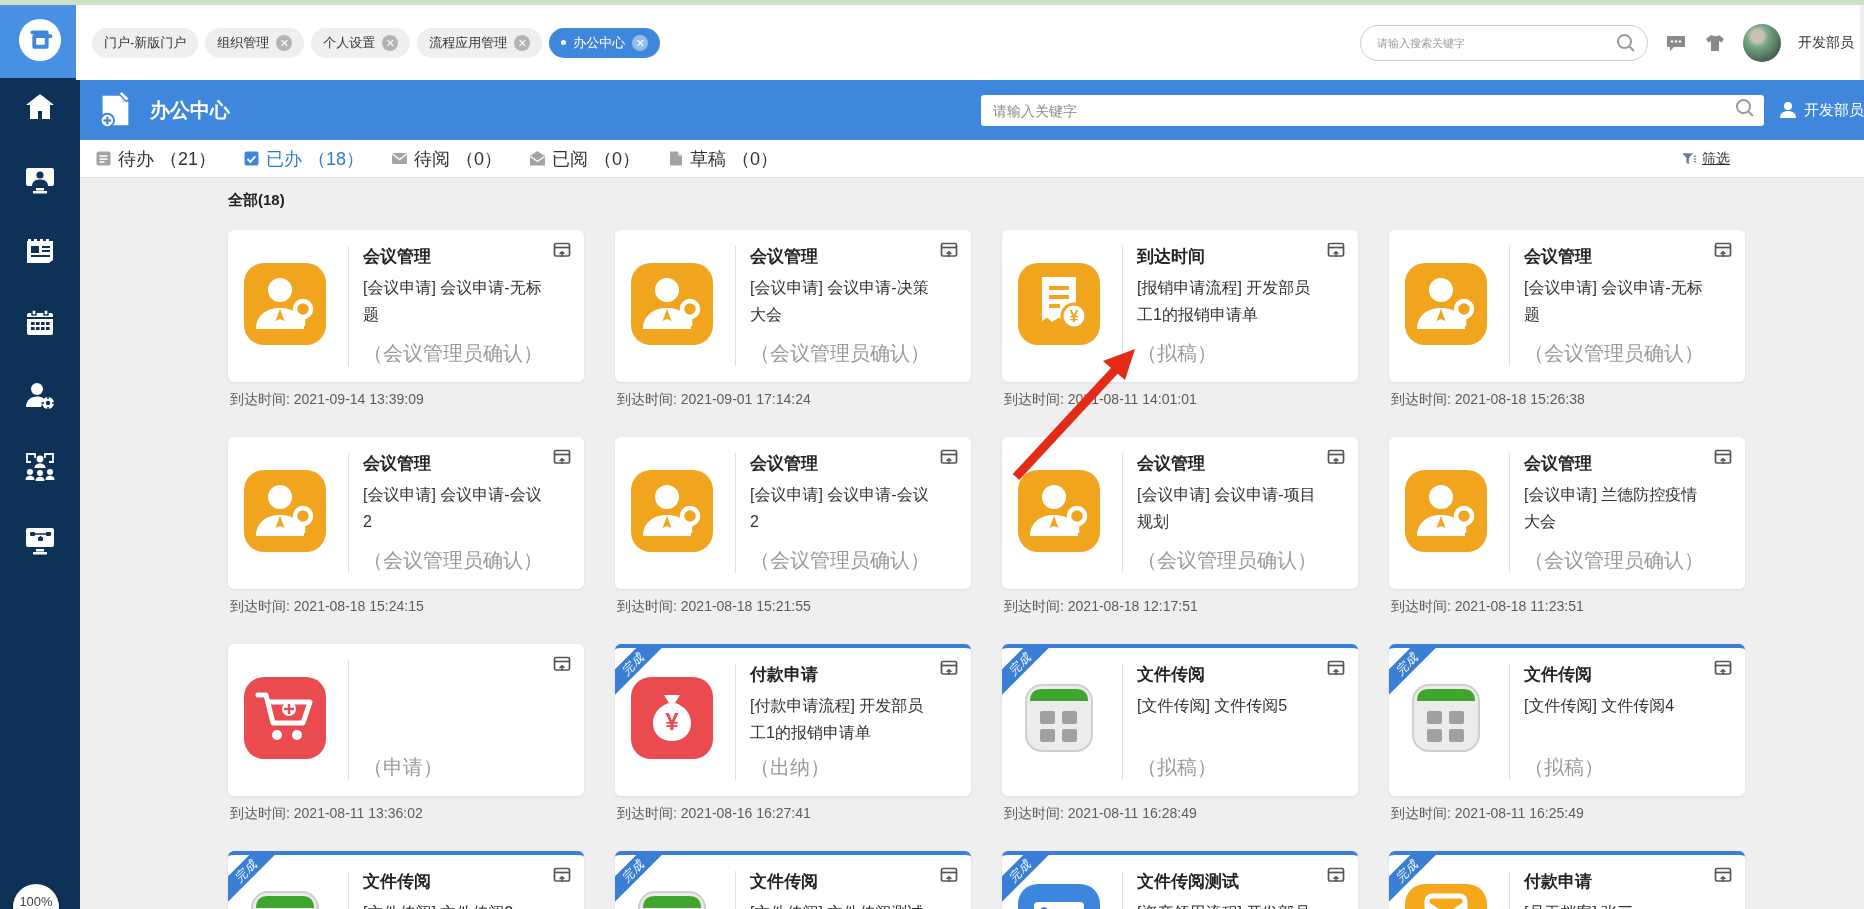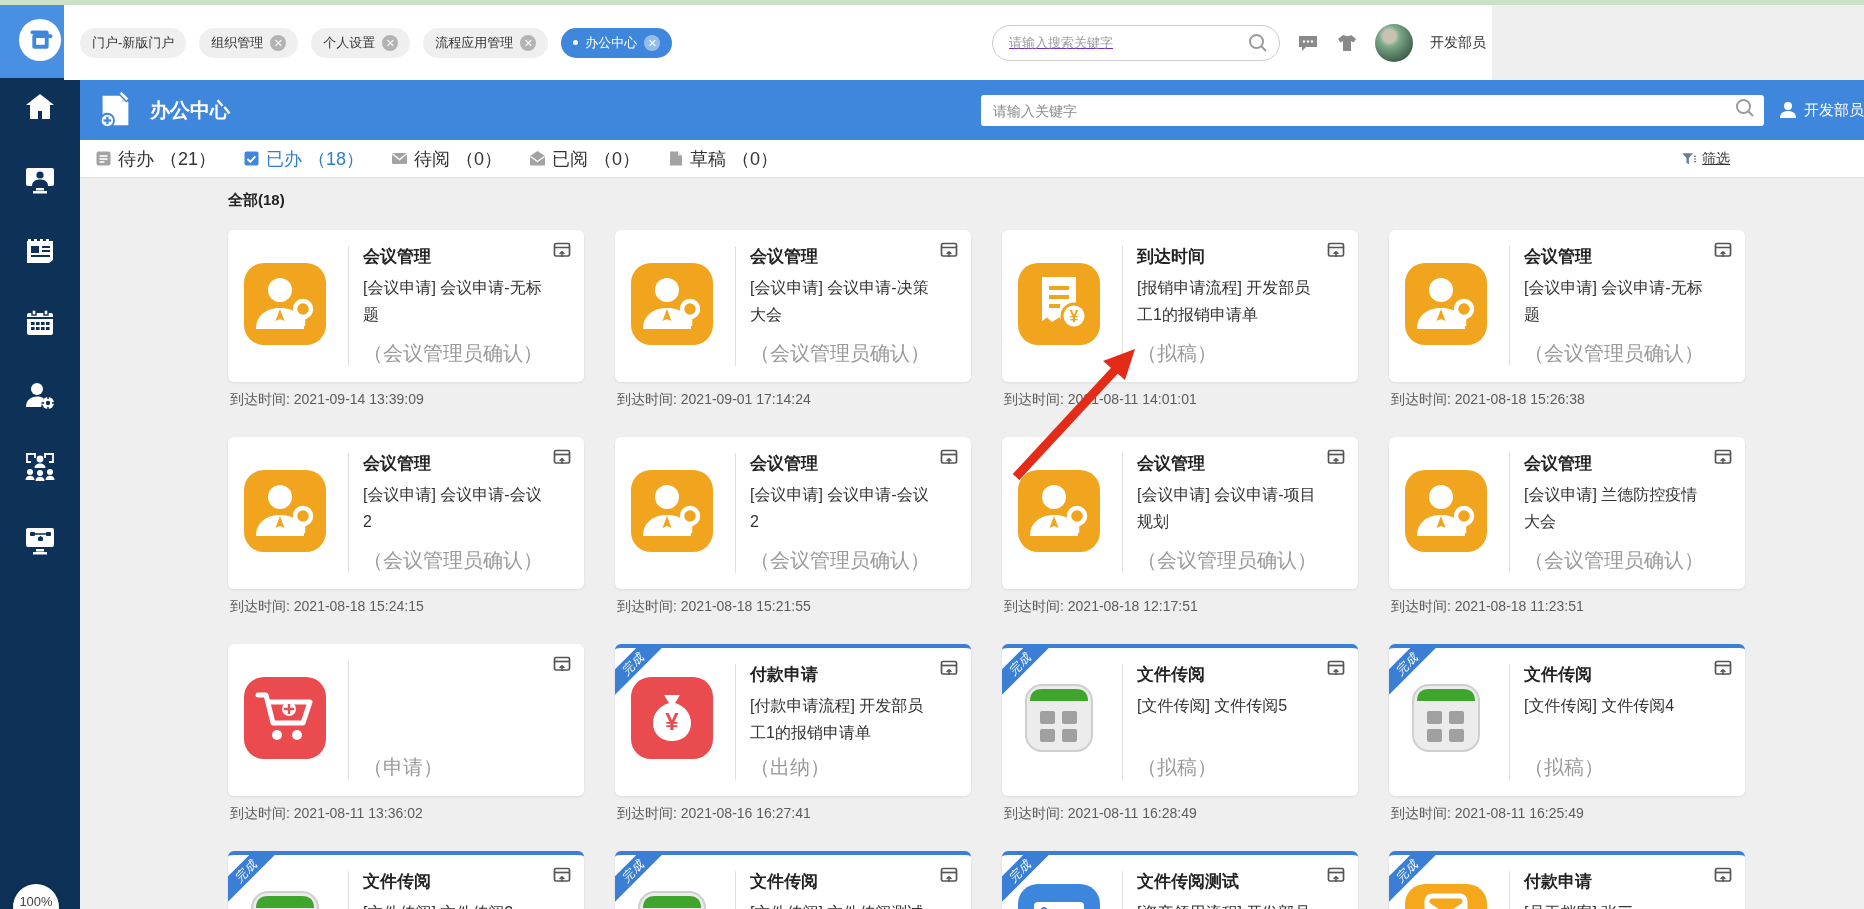--- a/index.html
+++ b/index.html
@@ -13,33 +13,33 @@
   .logo-tile { position:absolute; left:0; top:5px; width:80px; height:73px;
     background:#4a90e2; display:flex; align-items:center; justify-content:center; }
   .sidebar { position:absolute; left:0; top:78px; width:80px; height:831px; background:#0e3158;
     display:flex; flex-direction:column; align-items:center; padding-top:12px; gap:38px; }
   .side-item { width:34px; height:34px; color:#fff; cursor:pointer; }
   .side-item svg { width:34px; height:34px; display:block; }
   .zoom-badge { position:absolute; left:13px; top:884px; width:46px; height:46px; border-radius:50%;
     background:#fff; color:#444; font-size:13px; text-align:center; padding-top:10px; box-shadow:0 1px 4px rgba(0,0,0,.25); }
 
   
-  .topbar { position:absolute; left:64px; top:5px; width:1428px; height:75px; background:#fff;
-    display:flex; align-items:center; padding:0 6px 0 16px; gap:13px; white-space:nowrap; }
+  .topbar { position:absolute; left:76px; top:5px; width:1784px; height:75px; background:#fff;
+    display:flex; align-items:center; padding:0 6px 0 16px; gap:7px; white-space:nowrap; }
   .pill { height:30px; border-radius:15px; background:#efefef; color:#333; font-size:13px;
     display:flex; align-items:center; padding:0 12px; gap:7px; cursor:pointer; flex:0 0 auto; }
   .pill.active { background:#3f87dc; color:#fff; }
   .pill .dot { width:5px; height:5px; border-radius:50%; background:#fff; display:inline-block; }
   .pill .close { width:16px; height:16px; border-radius:50%; background:#b3b3b3; color:#fff;
     font-size:11px; line-height:16px; text-align:center; display:inline-block; }
   .pill.active .close { background:rgba(255,255,255,.45); }
   .topbar-right { margin-left:auto; display:flex; align-items:center; gap:17px; }
   .top-search { width:288px; height:36px; border:1px solid #ccc; border-radius:18px;
     display:flex; align-items:center; padding:0 10px 0 16px; }
-  .top-search input { border:none; outline:none; flex:1; font-size:13px; color:#6d28d9; background:transparent;text-decoration:underline; }
+  .top-search input { border:none; outline:none; flex:1; font-size:11px; color:#b91c1c; background:transparent; }
   .top-search input::placeholder { color:#9a9a9a; }
   .icon-btn { width:22px; height:22px; color:#8a8a8a; cursor:pointer; }
   .icon-btn svg { width:22px; height:22px; display:block; }
   .avatar { width:38px; height:38px; border-radius:50%; cursor:pointer;
     background:radial-gradient(circle at 38% 32%, #c9c2b2 0 18%, #7aa98a 30%, #47684f 70%, #35493b); }
   .top-user-name { font-size:14px; color:#333; }
 
   
   .blue-header { position:absolute; left:80px; top:80px; width:1784px; height:60px; background:#3f87dc;
     display:flex; align-items:center; padding-left:14px; overflow:hidden; white-space:nowrap; }
@@ -61,21 +61,21 @@
   .tb-item svg { width:17px; height:17px; display:block; }
   .tb-item .ic { color:#a3a3a3; }
   .tb-item.active { color:#2f7ecc; }
   .tb-item.active .ic { color:#3f87dc; }
   .tb-filter { margin-left:auto; margin-right:134px; display:flex; align-items:center; gap:5px;
     font-size:14px; color:#333; cursor:pointer;text-decoration:underline; }
   .tb-filter svg { width:16px; height:16px; display:block; color:#6b7c93; }
 
   
   .content { position:absolute; left:80px; top:178px; width:1784px; height:731px;
-    background:#efefef; padding:13px 0 0 148px; overflow:hidden;border-radius:22px; }
+    background:#efefef; padding:13px 0 0 148px; overflow:hidden; }
   .section-label { font-size:15px; font-weight:bold; color:#222; margin-bottom:20px; }
   .cards { display:grid; grid-template-columns:repeat(4,356px); column-gap:31px; row-gap:28px; }
   .cell { height:179px; }
   .card { position:relative; width:356px; height:152px; background:#fff; border-radius:6px;
     box-shadow:0 1px 3px rgba(0,0,0,.08); cursor:pointer; }
   .card.done { border-top:4px solid #3a7fd5; }
   .tile { position:absolute; left:16px; top:33px; width:82px; height:82px; border-radius:20px; }
   .card.done .tile { top:29px; }
   .tile svg { width:82px; height:82px; display:block; }
   .tile-meeting,.tile-expense { background:#f1a51e; }

